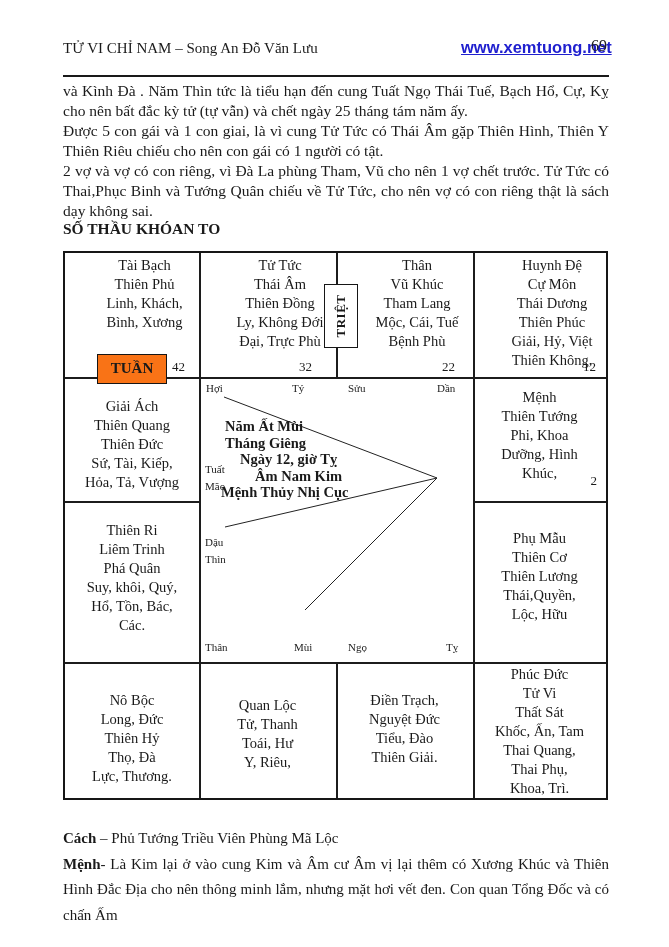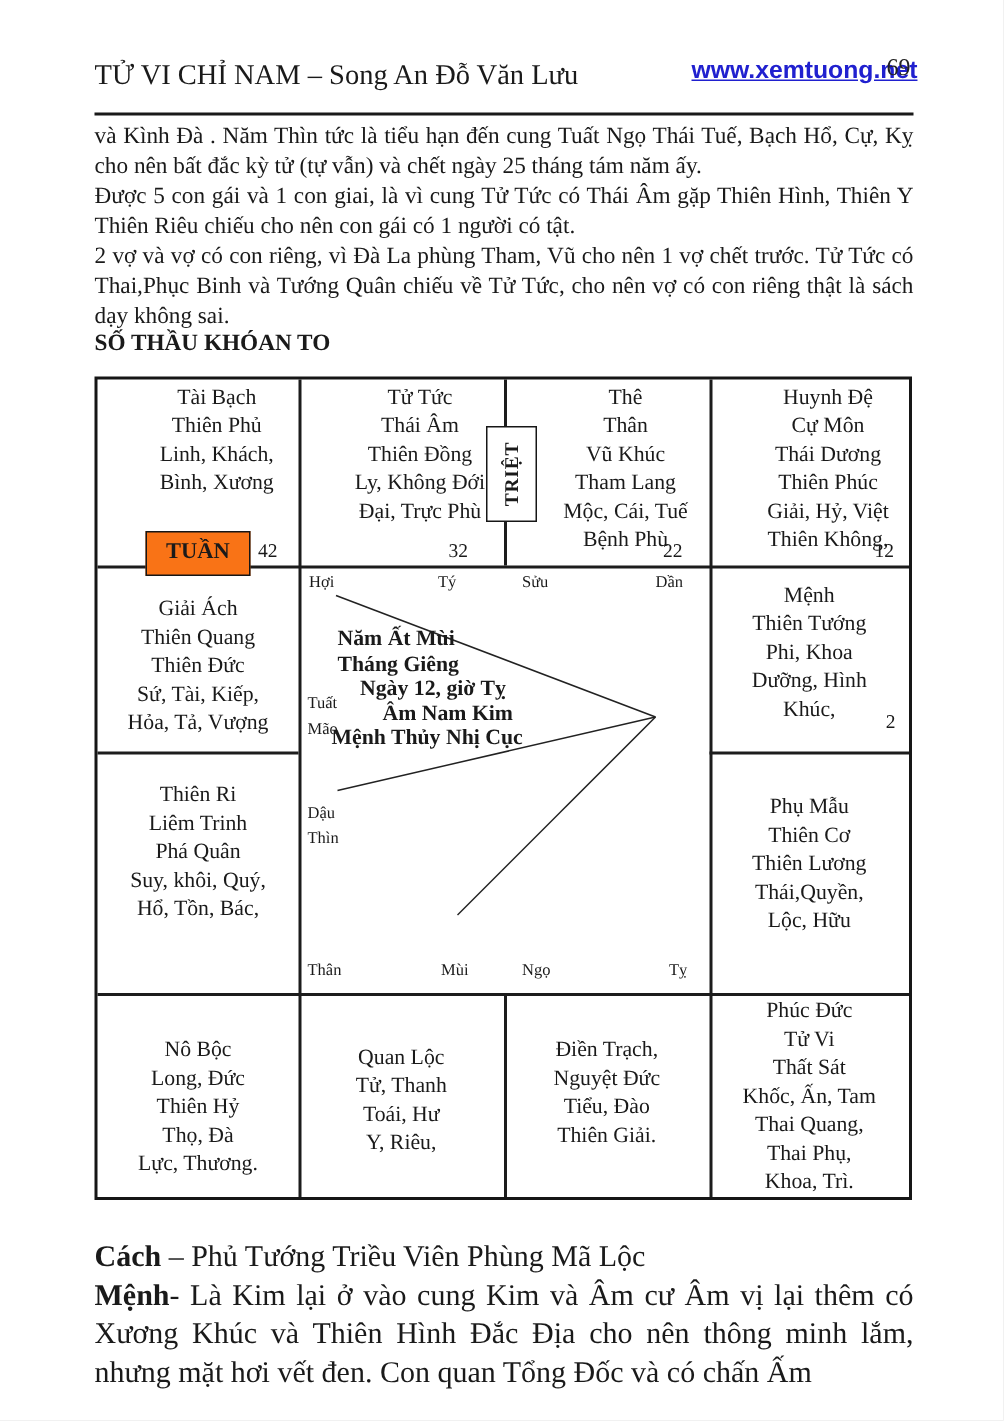--- a/index.html
+++ b/index.html
@@ -1,19 +1,19 @@
 <!DOCTYPE html>
 <html><head>
 <meta charset="utf-8">
 <style>
   html,body{margin:0;padding:0;background:#e8e8e8;}
   .page{position:relative;width:669px;height:947px;background:#ffffff;
         font-family:"Liberation Serif","DejaVu Serif",serif;color:#1a1a1a;overflow:hidden;}
   
-  .hdr-title{position:absolute;left:63px;top:40px;font-size:19px;white-space:nowrap;}
+  .hdr-title{position:absolute;left:63px;top:40px;font-size:15px;white-space:nowrap;}
   .hdr-link{position:absolute;left:461px;top:38px;font-size:16.5px;font-weight:bold;
             color:#2020cf;text-decoration:underline;font-family:"Liberation Sans",sans-serif;white-space:nowrap;}
   .hdr-page{position:absolute;left:591px;top:37px;font-size:16px;color:#222;}
   .hdr-rule{position:absolute;left:63px;top:75px;width:546px;border-top:2px solid #191919;}
   
   .intro{position:absolute;left:63px;top:81px;width:546px;font-size:15.5px;line-height:20px;text-align:justify;}
   .intro p{margin:0;}
   .sec-head{position:absolute;left:63px;top:220px;font-size:15.5px;font-weight:bold;white-space:nowrap;}
   
   .chart{position:absolute;left:63px;top:251px;width:545px;height:549px;
@@ -32,21 +32,21 @@
              border:1.5px solid #161616;z-index:6;display:flex;align-items:center;justify-content:center;}
   .triet-box span{transform:rotate(-90deg);font-weight:bold;font-size:13px;letter-spacing:.5px;white-space:nowrap;}
   
   .center{position:absolute;left:134px;top:124px;width:274px;height:285px;}
   .center svg{position:absolute;left:0;top:0;}
   .branch{position:absolute;font-size:11px;white-space:nowrap;}
   .info{position:absolute;left:22px;top:41px;font-weight:bold;font-size:14.5px;line-height:16.5px;}
   .info div{white-space:nowrap;}
   .i0{margin-left:4px;} .i1{margin-left:4px;} .i2{margin-left:19px;} .i3{margin-left:34px;} .i4{margin-left:0;}
   
-  .footer{position:absolute;left:63px;top:826px;width:546px;font-size:20px;line-height:25.5px;text-align:justify;}
+  .footer{position:absolute;left:63px;top:826px;width:546px;font-size:15px;line-height:25.5px;text-align:justify;}
   .footer p{margin:0;}
   .blbl{font-weight:bold;}
 </style>
 </head>
 <body>
 
 <div class="page">
 
   <div class="hdr-title">TỬ VI CHỈ NAM – Song An Đỗ Văn Lưu</div>
   <div class="hdr-link">www.xemtuong.net</div>
@@ -80,21 +80,20 @@
     </div>
     <div class="cell row1" style="left:134px;top:3px;width:137px;height:121px;">
       <div class="ln">Tử Tức</div>
       <div class="ln">Thái Âm</div>
       <div class="ln">Thiên Đồng</div>
       <div class="ln">Ly, Không Đới</div>
       <div class="ln">Đại, Trực Phù</div>
       <span class="num" style="right:24px;">32</span>
     </div>
     <div class="cell row1" style="left:271px;top:3px;width:137px;height:121px;">
-      <div class="ln">Thê</div>
       <div class="ln">Thân</div>
       <div class="ln">Vũ Khúc</div>
       <div class="ln">Tham Lang</div>
       <div class="ln">Mộc, Cái, Tuế</div>
       <div class="ln">Bệnh Phù</div>
       <span class="num" style="right:18px;">22</span>
     </div>
     <div class="cell row1" style="left:408px;top:3px;width:133px;height:121px;">
       <div class="ln">Huynh Đệ</div>
       <div class="ln">Cự Môn</div>
@@ -120,20 +119,21 @@
       <div class="ln">Khúc,</div>
       <span class="num" style="right:9px;bottom:12px;">2</span>
     </div>
 
     <div class="cell" style="left:0;top:268px;width:134px;height:141px;">
       <div class="ln">Thiên Ri</div>
       <div class="ln">Liêm Trinh</div>
       <div class="ln">Phá Quân</div>
       <div class="ln">Suy, khôi, Quý,</div>
       <div class="ln">Hổ, Tồn, Bác,</div>
+      <div class="ln">Các.</div>
     </div>
     <div class="cell" style="left:408px;top:276px;width:133px;height:133px;">
       <div class="ln">Phụ Mẫu</div>
       <div class="ln">Thiên Cơ</div>
       <div class="ln">Thiên Lương</div>
       <div class="ln">Thái,Quyền,</div>
       <div class="ln">Lộc, Hữu</div>
     </div>
 
     <div class="cell" style="left:0;top:438px;width:134px;height:107px;">

